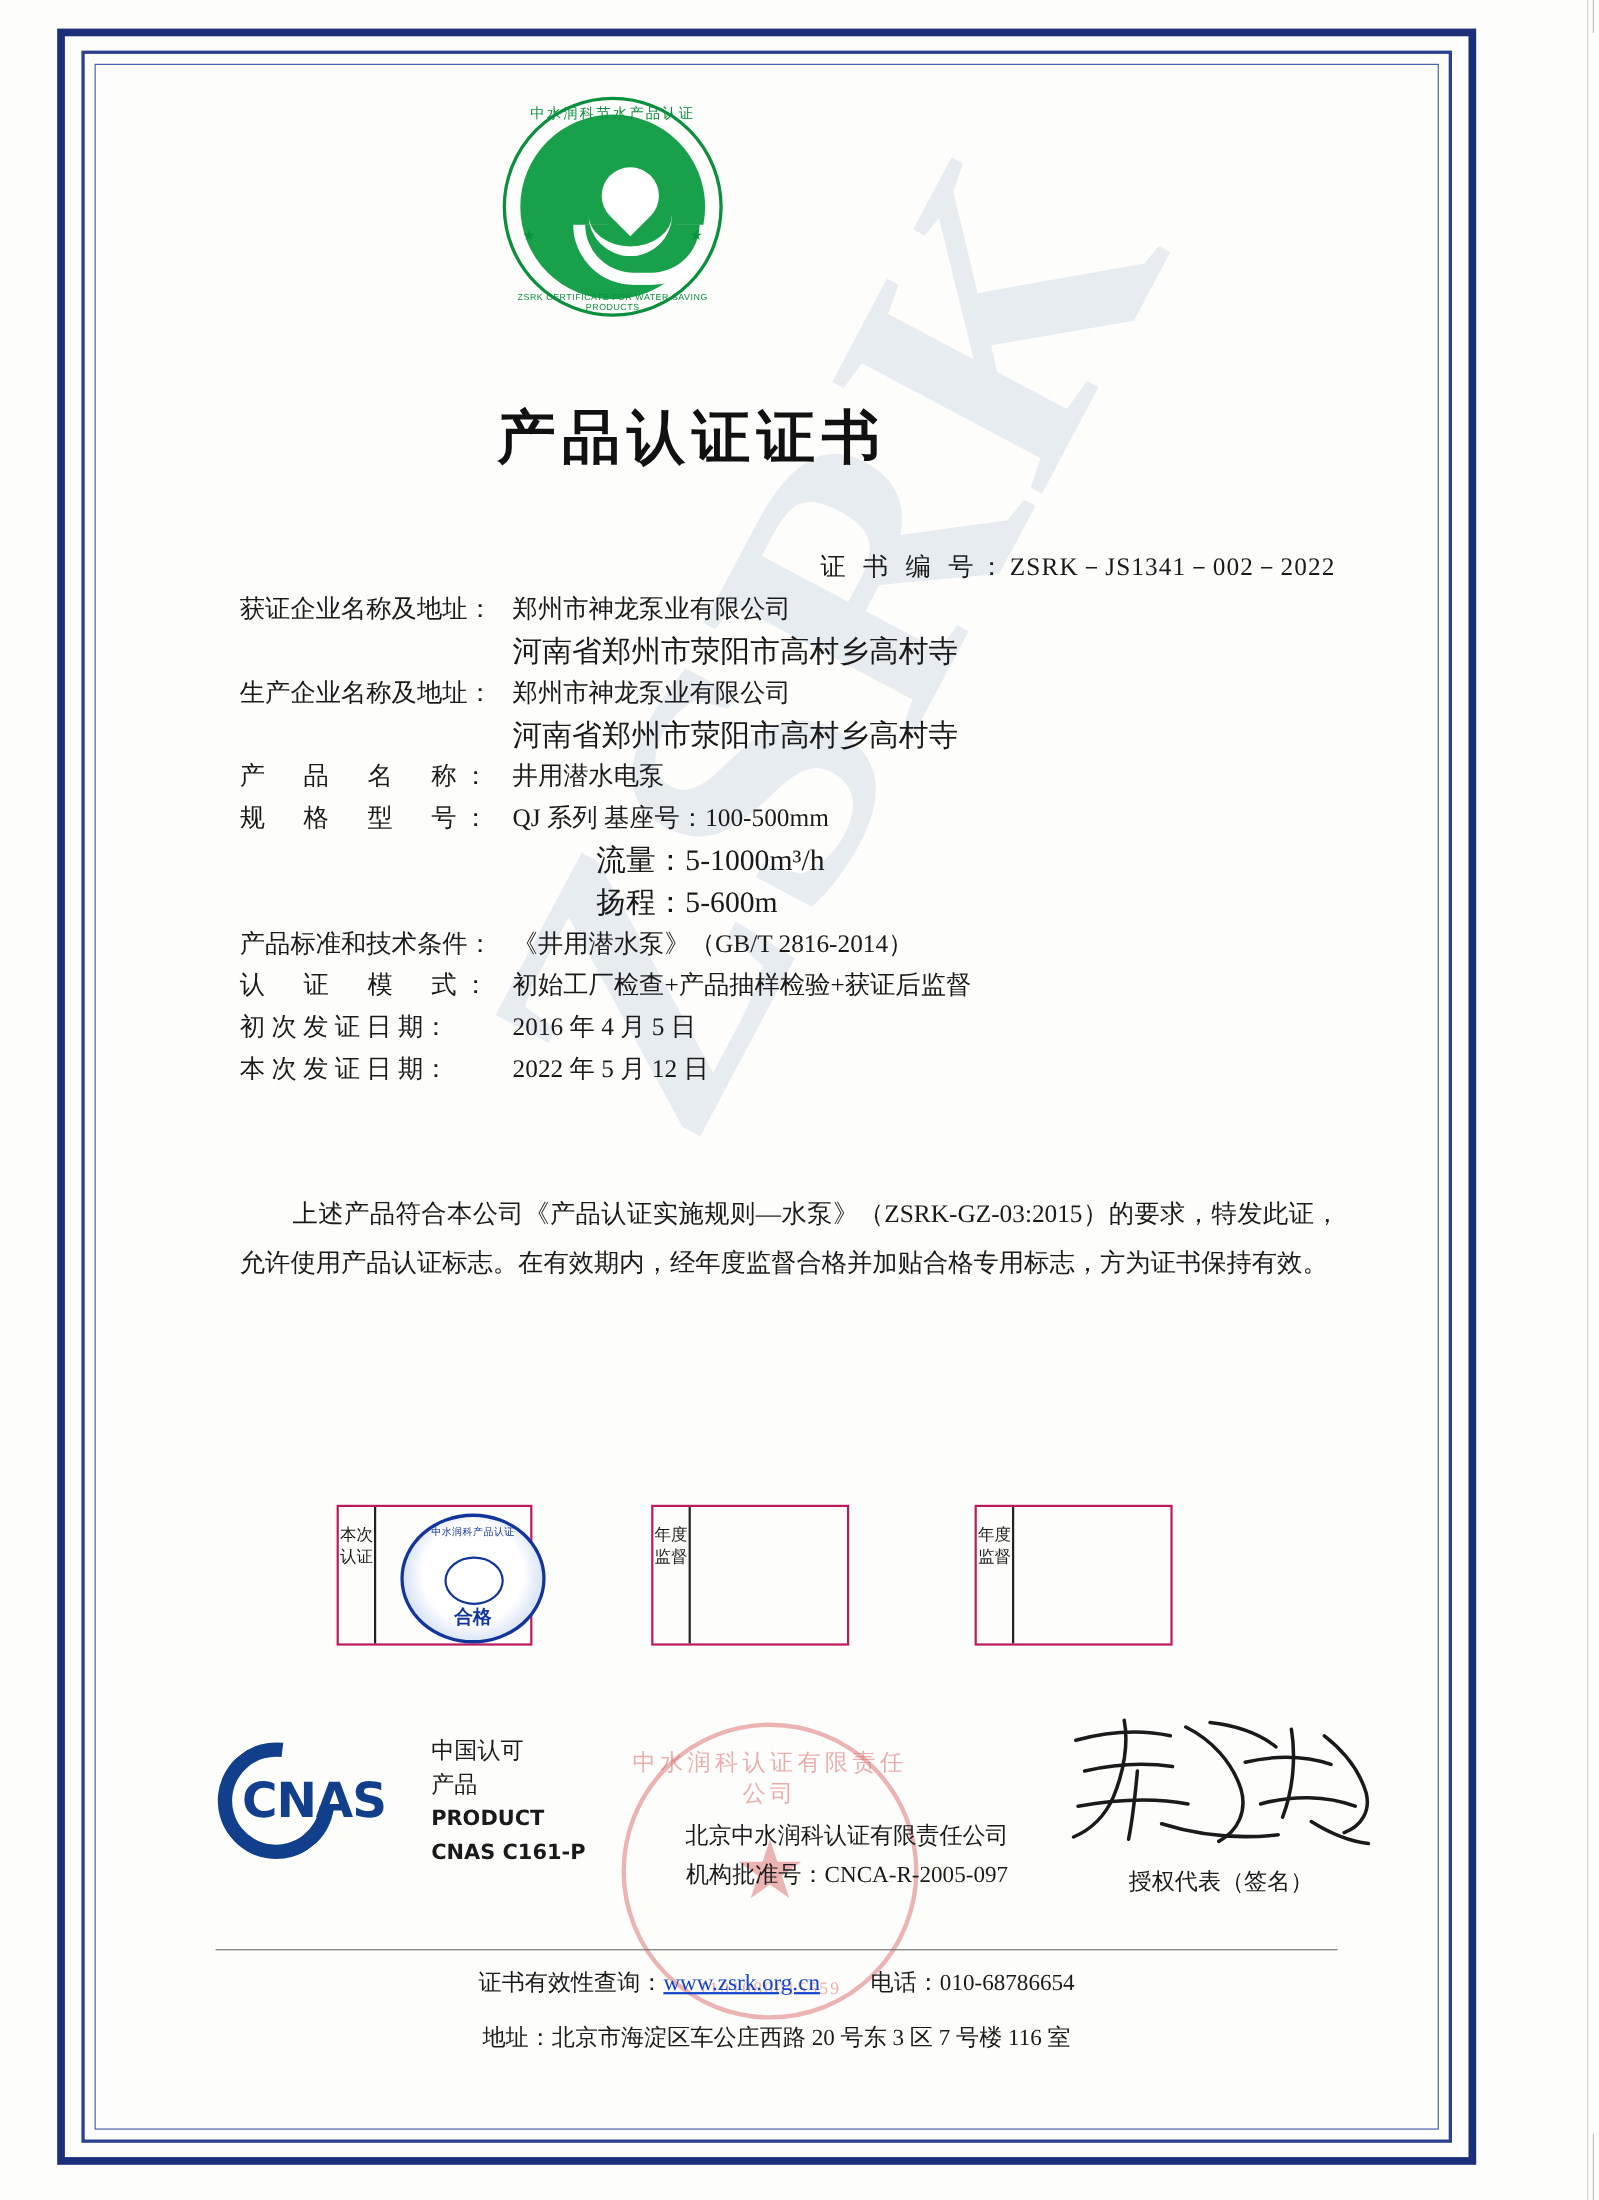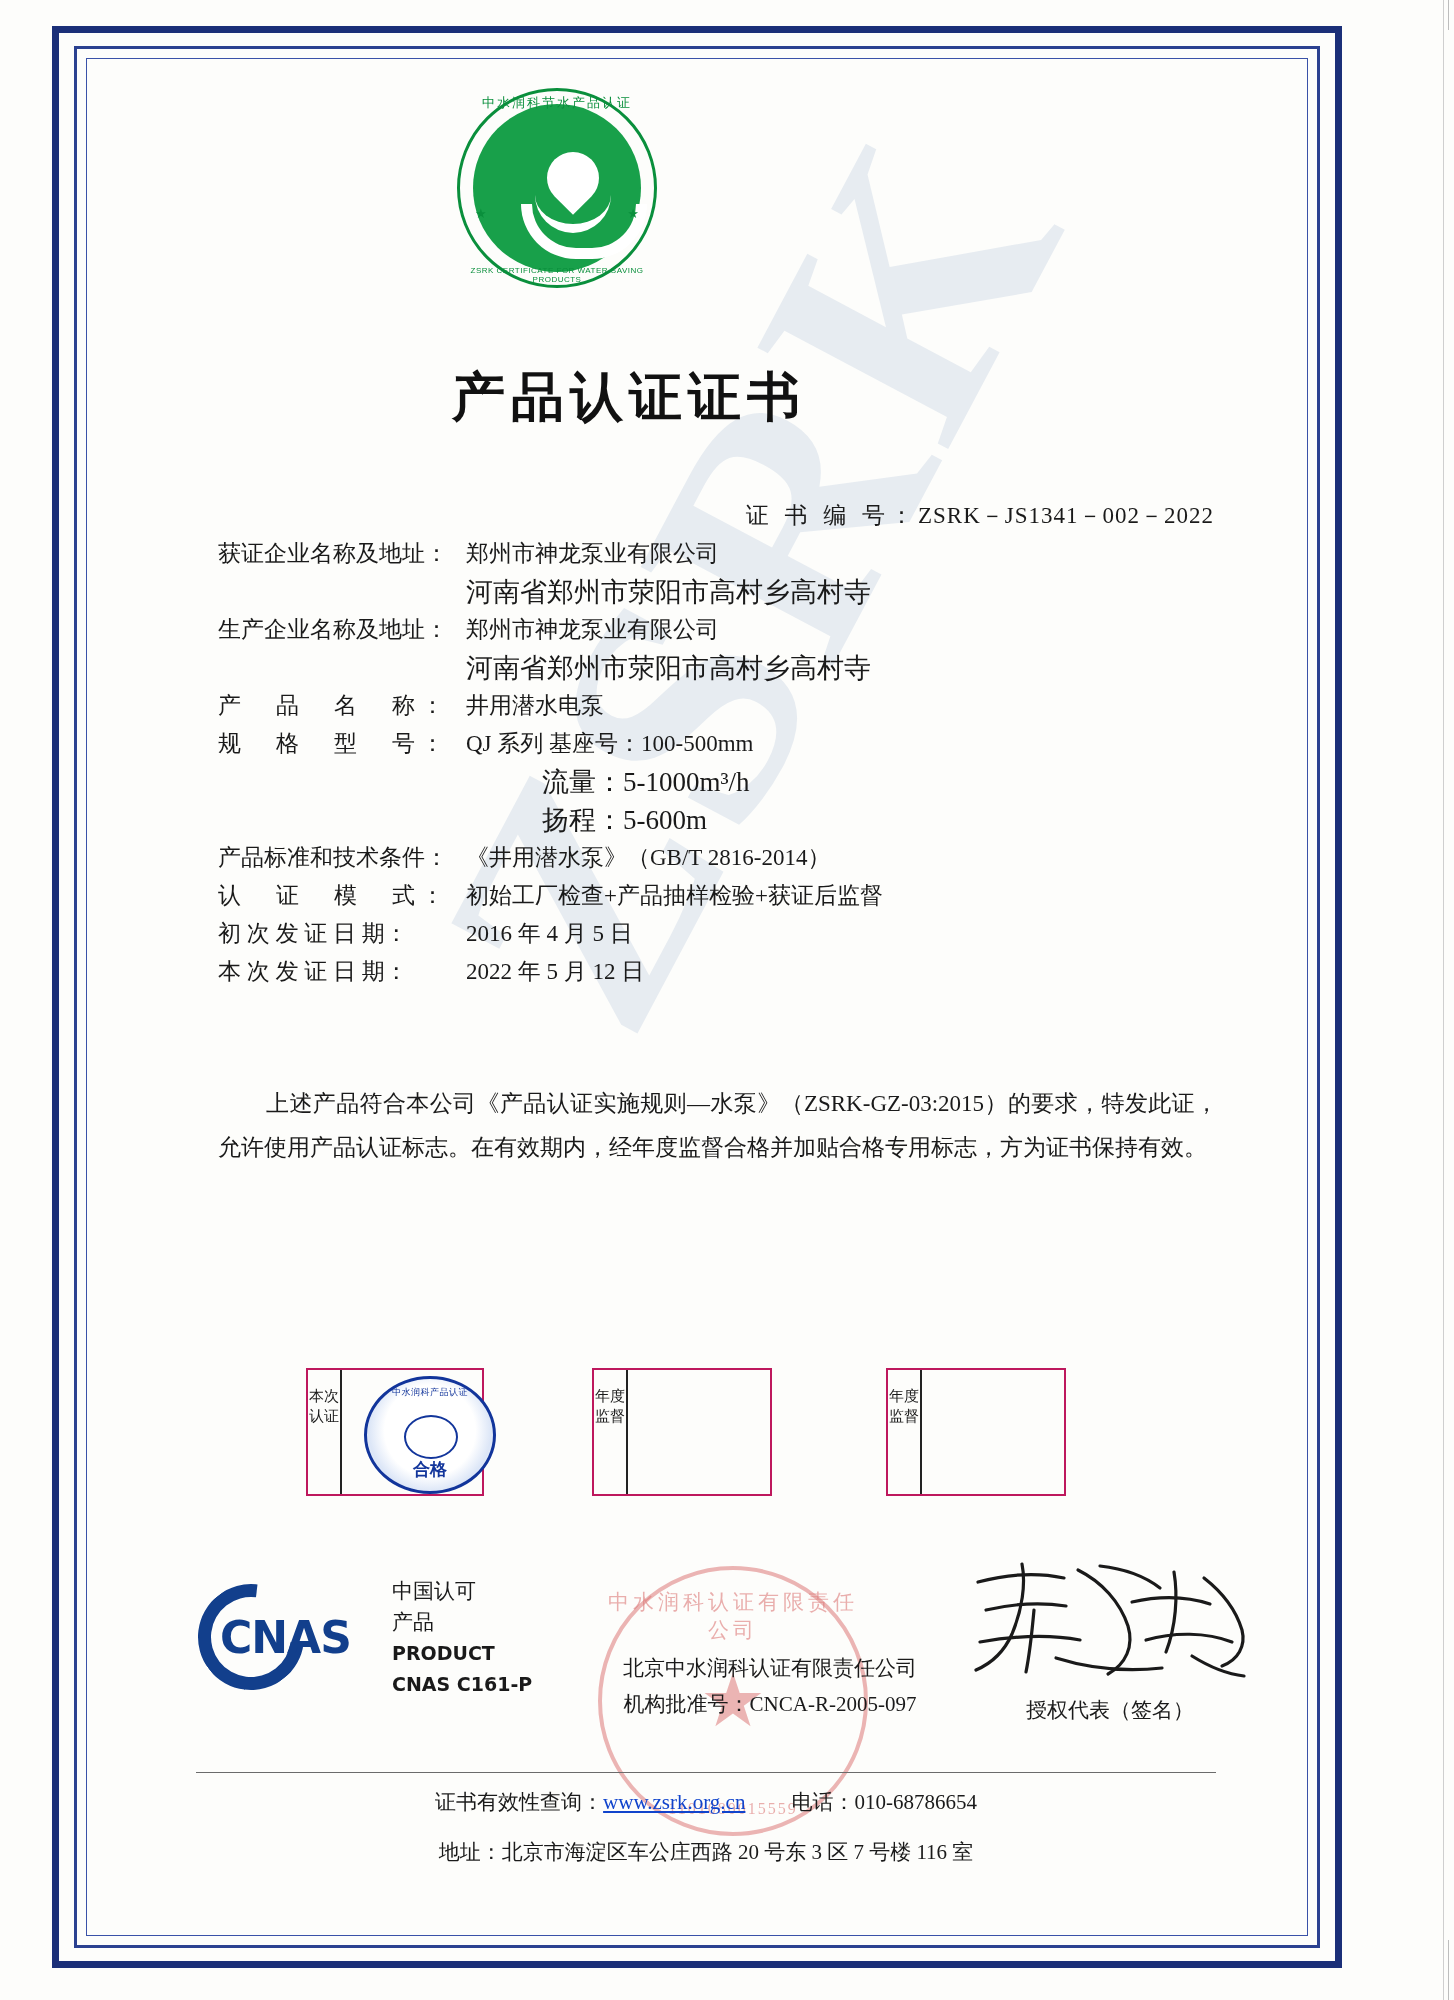--- a/index.html
+++ b/index.html
@@ -327,21 +327,21 @@
     left: 580px; top: 1650px;
     width: 380px;
     text-align: center;
     font-size: 21px;
     line-height: 36px;
   }
 
   
   .stamp {
     position: absolute;
-    left: 598px; top: 1566px;
+    left: 565px; top: 1566px;
     width: 262px; height: 262px;
     border-radius: 50%;
     border: 4px solid rgba(200, 40, 40, 0.55);
     opacity: 0.62;
     pointer-events: none;
   }
   .stamp-star {
     position: absolute;
     left: 50%; top: 50%;
     transform: translate(-50%, -50%);

